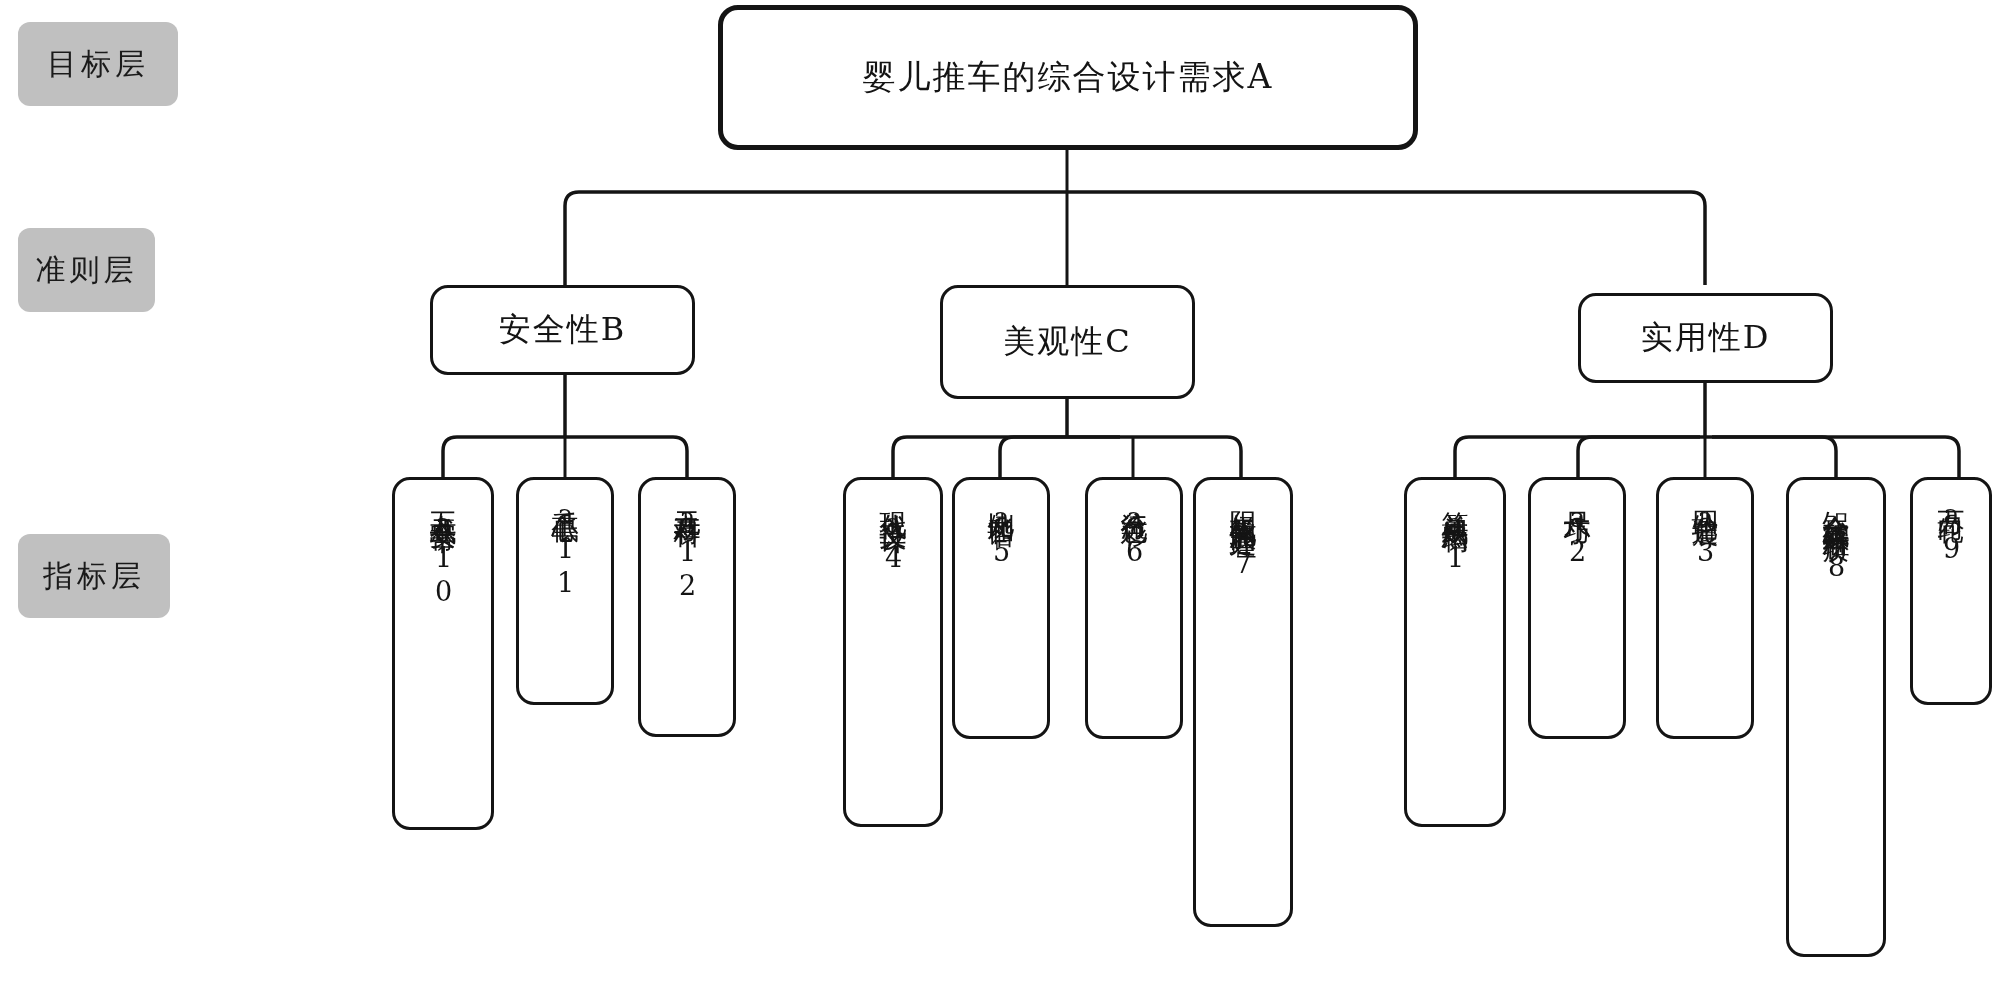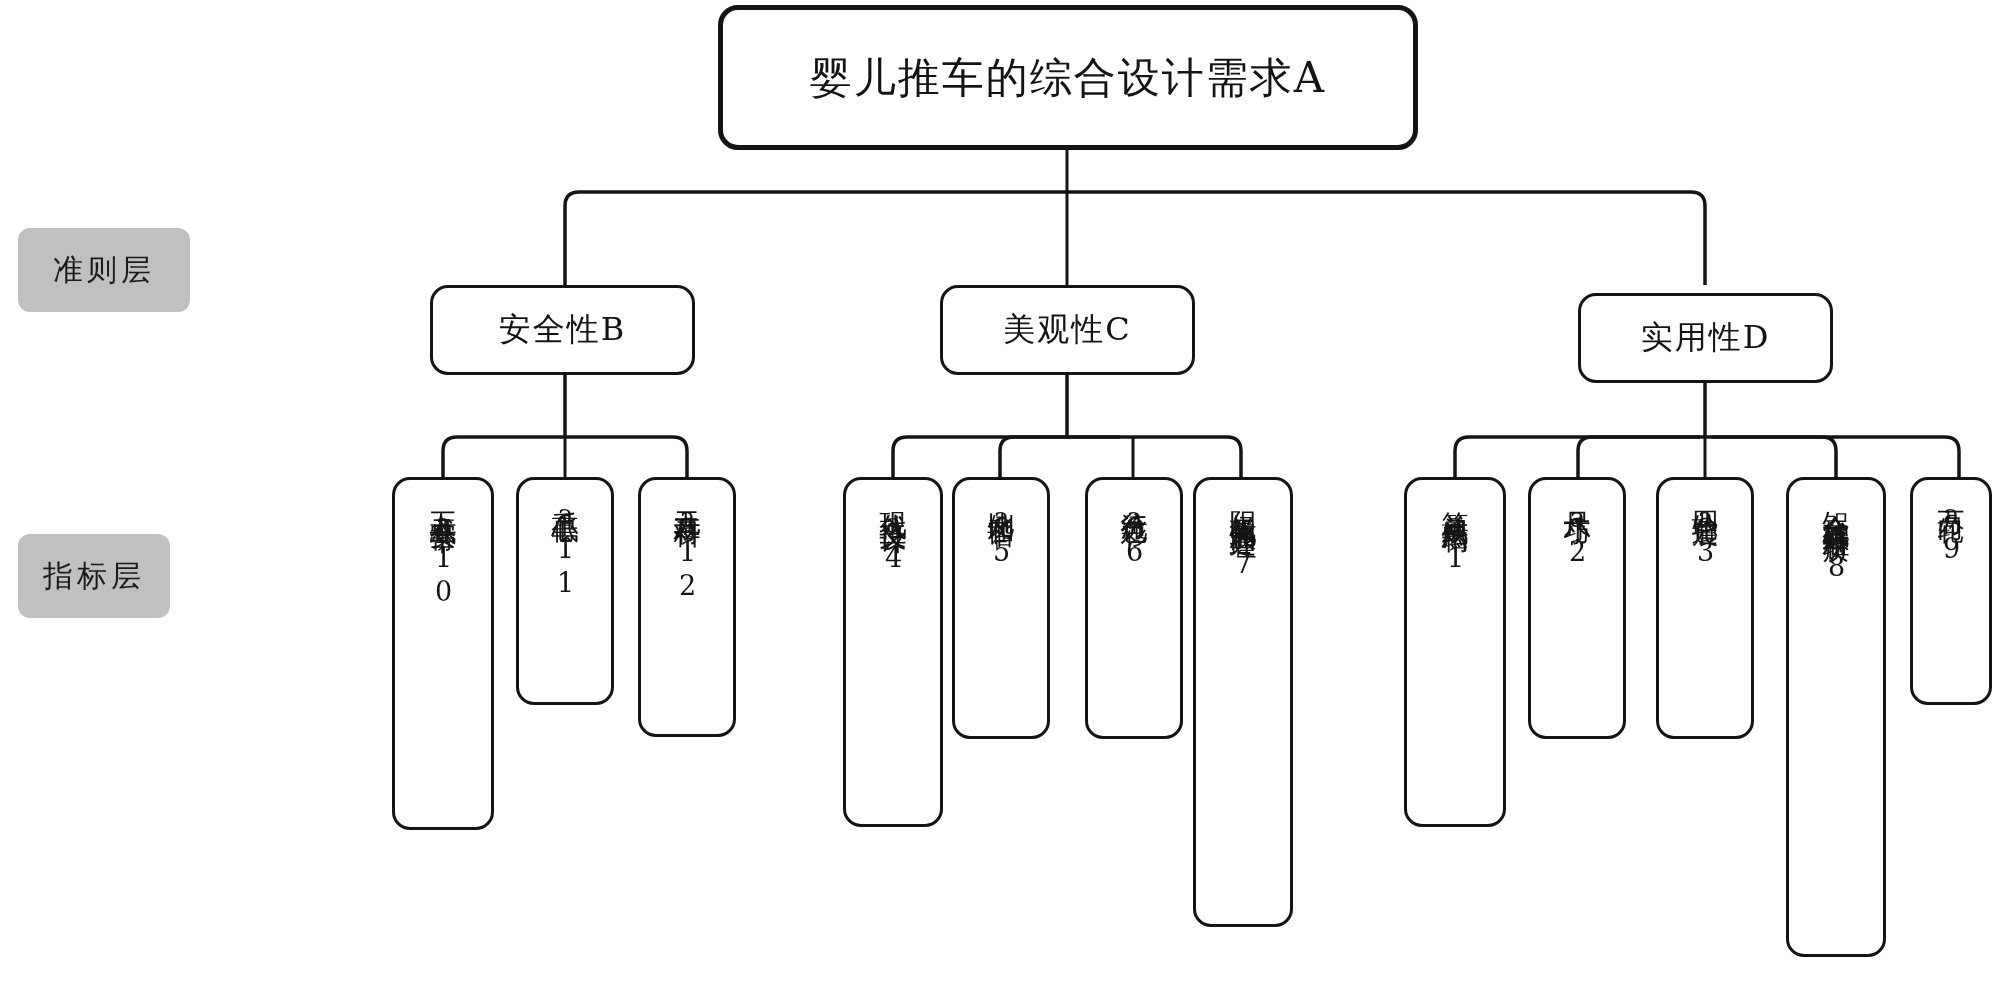--- a/index.html
+++ b/index.html
@@ -53,21 +53,21 @@
     border: 3px solid #141414;
     border-radius: 16px;
     display: flex;
     align-items: center;
     justify-content: center;
     color: #141414;
   }
   .node.root {
     border-width: 5px;
     border-radius: 20px;
-    font-size: 42px;
+    font-size: 33px;
     letter-spacing: 2px;
     text-align: right;
   }
   .node.criteria {
     border-width: 3px;
     border-radius: 18px;
     font-size: 32px;
     letter-spacing: 2px;
   }
   .node.leaf {
@@ -111,35 +111,38 @@
       <path d="M 1133 478 L 1133 437" stroke-width="3"></path>
 
       <path d="M 1705 350 L 1705 437" stroke-width="3.5"></path>
       <path d="M 1455 478 L 1455 451 Q 1455 437 1469 437 L 1945 437 Q 1959 437 1959 451 L 1959 478" stroke-width="3.5"></path>
       <path d="M 1578 478 L 1578 451 Q 1578 437 1592 437 L 1700 437" stroke-width="3.5"></path>
       <path d="M 1705 437 L 1705 478" stroke-width="3"></path>
       <path d="M 1836 478 L 1836 451 Q 1836 437 1822 437 L 1712 437" stroke-width="3.5"></path>
     </g>
   </svg>
 
-  <div class="layer-tag" style="left:18px; top:228px; width:172px; height:84px;">
+  <div class="layer-tag" style="left:18px; top:22px; width:160px; height:84px;">
+    <span>目标层</span>
+  </div>
+  <div class="layer-tag" style="left:18px; top:228px; width:137px; height:84px;">
     <span>准则层</span>
   </div>
   <div class="layer-tag" style="left:18px; top:534px; width:152px; height:84px;">
     <span>指标层</span>
   </div>
 
   <div class="node root" style="left:718px; top:5px; width:700px; height:145px;">
     <span>婴儿推车的综合设计需求A</span>
   </div>
 
   <div class="node criteria" style="left:430px; top:285px; width:265px; height:90px;">
     <span>安全性B</span>
   </div>
-  <div class="node criteria" style="left:940px; top:285px; width:255px; height:90px;">
+  <div class="node criteria" style="left:940px; top:285px; width:255px; height:114px;">
     <span>美观性C</span>
   </div>
   <div class="node criteria" style="left:1578px; top:285px; width:255px; height:90px;margin-top:8px;">
     <span>实用性D</span>
   </div>
 
   <div class="node leaf" style="left:392px; top:477px; width:102px; height:353px;">
     <span class="leaf-text">五点式安全带a10</span>
   </div>
   <div class="node leaf" style="left:516px; top:477px; width:98px; height:228px;">

